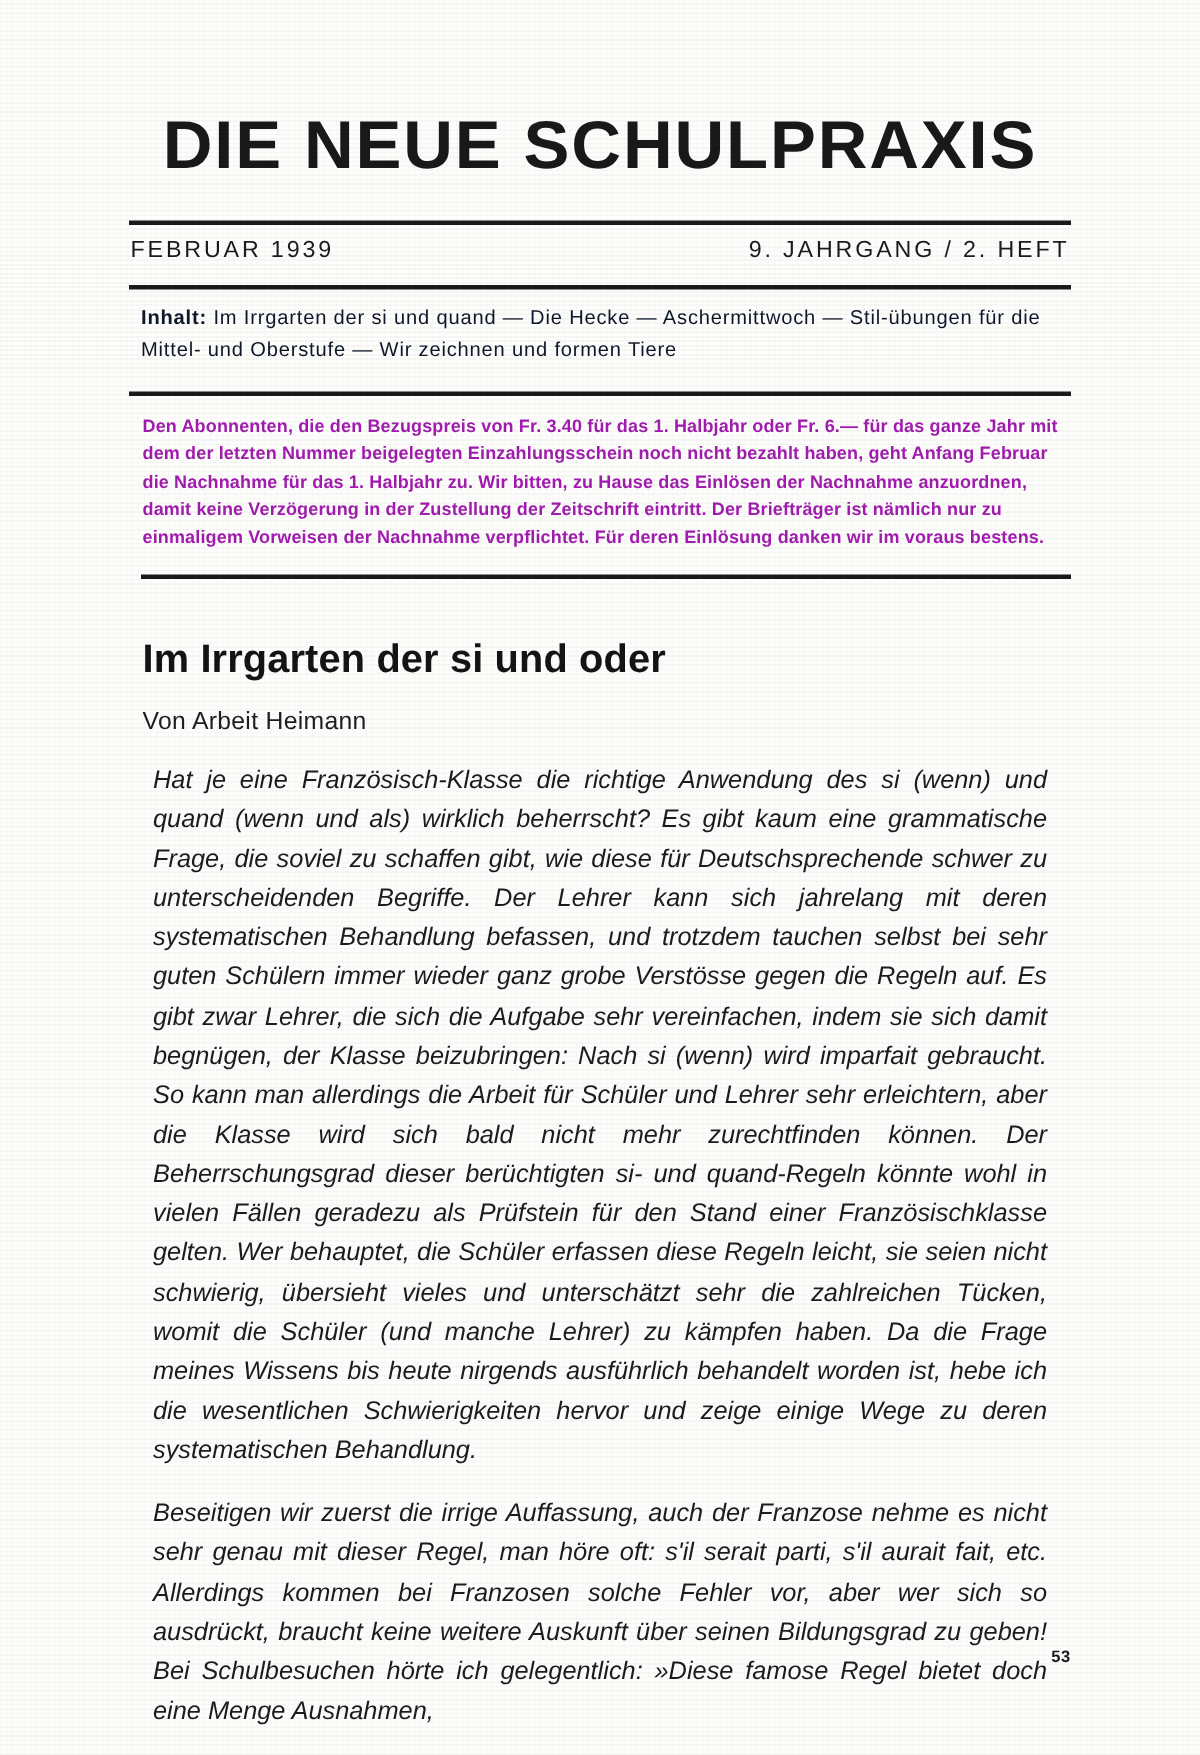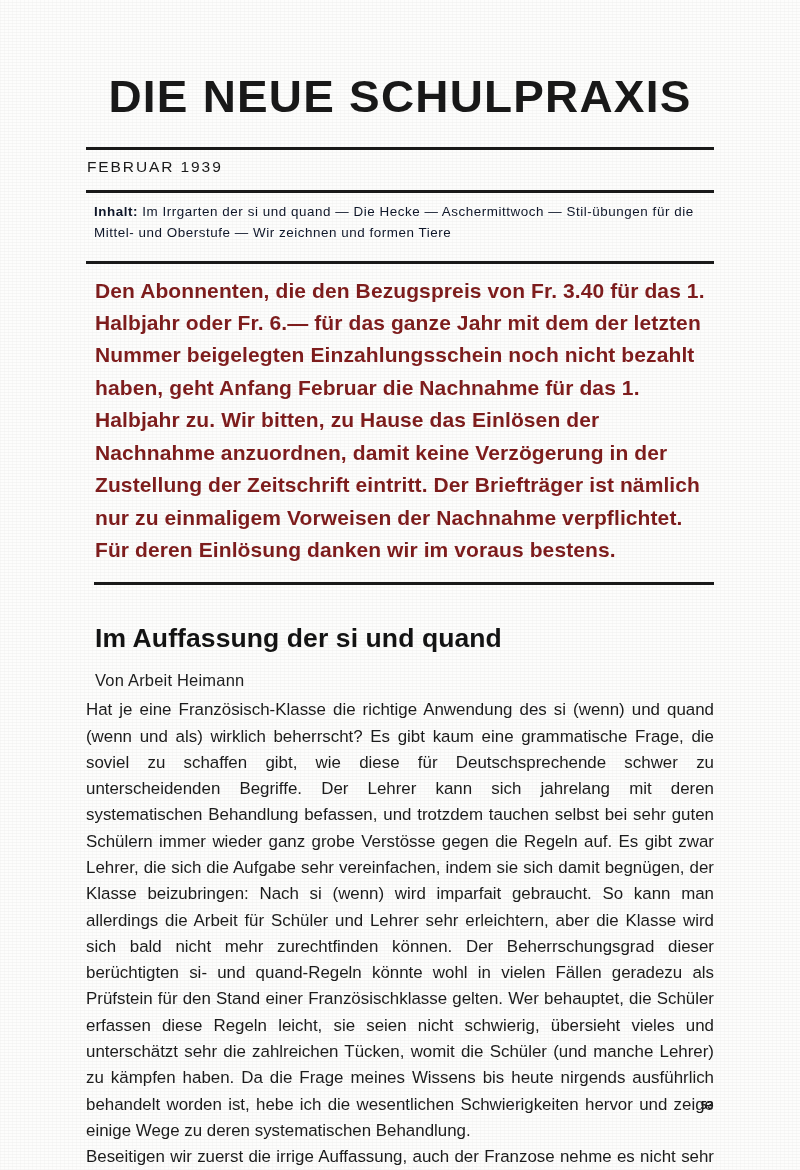--- a/index.html
+++ b/index.html
@@ -90,27 +90,27 @@
     line-height: 1.55;
     letter-spacing: .55px;
     padding: 9px 4px 8px 8px;
     color: #0f172a;
   }
   .inhalt .label { font-weight: bold; }
   .inhalt .entries { }
 
   
   .notice {
-    font-size: 21px;
+    font-size: 12px;
     line-height: 1.545;
     font-weight: bold;
     letter-spacing: .1px;
     padding: 11px 0 4px 9px;
     width: 619px;
-    color: #7f1d1d;
+    color: #a21caf;
   }
   .notice p { margin: 0; }
 
   
   .article {
     padding-left: 9px;
     width: 619px;
   }
   .article-title {
     margin-top: 39px;
@@ -130,21 +130,22 @@
     margin-top: 7px;
     font-size: 16.9px;
     line-height: 1.555;
     text-align: justify;
     text-justify: inter-word;
     hyphens: manual;
     color: #1c1c1c;
     width: 628px;
   }
   .article-body p {
-    margin: 0;
+    margin: 16px;
+    font-style: italic;
   }
   .article-body p + p { margin-top: 0; }
 
   
   .folio {
     position: absolute;
     right: 86px;
     top: 1099px;
     font-size: 11px;
     font-weight: bold;
@@ -158,39 +159,40 @@
 <div id="page">
 
   <div class="content">
 
     <div class="masthead">DIE NEUE SCHULPRAXIS</div>
 
     <div class="rule rule-top"></div>
 
     <div class="issue-line">
       <span class="date">FEBRUAR 1939</span>
+      <span class="issue">9. JAHRGANG / 2. HEFT</span>
     </div>
 
     <div class="rule rule-mid"></div>
 
     <div class="inhalt">
       <span class="label">Inhalt:</span>
       <span class="entries">Im Irrgarten der si und quand — Die Hecke — Aschermittwoch — Stil-übungen für die Mittel- und Oberstufe — Wir zeichnen und formen Tiere</span>
     </div>
 
     <div class="rule rule-bottom"></div>
 
     <div class="notice">
       <p>Den Abonnenten, die den Bezugspreis von Fr. 3.40 für das 1. Halbjahr oder Fr. 6.— für das ganze Jahr mit dem der letzten Nummer beigelegten Einzahlungsschein noch nicht bezahlt haben, geht Anfang Februar die Nachnahme für das 1. Halbjahr zu. Wir bitten, zu Hause das Einlösen der Nachnahme anzuordnen, damit keine Verzögerung in der Zustellung der Zeitschrift eintritt. Der Briefträger ist nämlich nur zu einmaligem Vorweisen der Nachnahme verpflichtet. Für deren Einlösung danken wir im voraus bestens.</p>
     </div>
 
     <div class="rule rule-notice"></div>
 
     <div class="article">
-      <h1 class="article-title">Im Auffassung der si und quand</h1>
+      <h1 class="article-title">Im Irrgarten der si und oder</h1>
       <div class="article-byline">Von Arbeit Heimann</div>
     </div>
 
     <div class="article-body">
       <p>Hat je eine Französisch-Klasse die richtige Anwendung des si (wenn) und quand (wenn und als) wirklich beherrscht? Es gibt kaum eine grammatische Frage, die soviel zu schaffen gibt, wie diese für Deutschsprechende schwer zu unterscheidenden Begriffe. Der Lehrer kann sich jahrelang mit deren systematischen Behandlung befassen, und trotzdem tauchen selbst bei sehr guten Schülern immer wieder ganz grobe Verstösse gegen die Regeln auf. Es gibt zwar Lehrer, die sich die Aufgabe sehr vereinfachen, indem sie sich damit begnügen, der Klasse beizubringen: Nach si (wenn) wird imparfait gebraucht. So kann man allerdings die Arbeit für Schüler und Lehrer sehr erleichtern, aber die Klasse wird sich bald nicht mehr zurechtfinden können. Der Beherrschungsgrad dieser berüchtigten si- und quand-Regeln könnte wohl in vielen Fällen geradezu als Prüfstein für den Stand einer Französischklasse gelten. Wer behauptet, die Schüler erfassen diese Regeln leicht, sie seien nicht schwierig, übersieht vieles und unterschätzt sehr die zahlreichen Tücken, womit die Schüler (und manche Lehrer) zu kämpfen haben. Da die Frage meines Wissens bis heute nirgends ausführlich behandelt worden ist, hebe ich die wesentlichen Schwierigkeiten hervor und zeige einige Wege zu deren systematischen Behandlung.</p>
       <p>Beseitigen wir zuerst die irrige Auffassung, auch der Franzose nehme es nicht sehr genau mit dieser Regel, man höre oft: s'il serait parti, s'il aurait fait, etc. Allerdings kommen bei Franzosen solche Fehler vor, aber wer sich so ausdrückt, braucht keine weitere Auskunft über seinen Bildungsgrad zu geben! Bei Schulbesuchen hörte ich gelegentlich: »Diese famose Regel bietet doch eine Menge Ausnahmen,</p>
     </div>
 
   </div>
 

